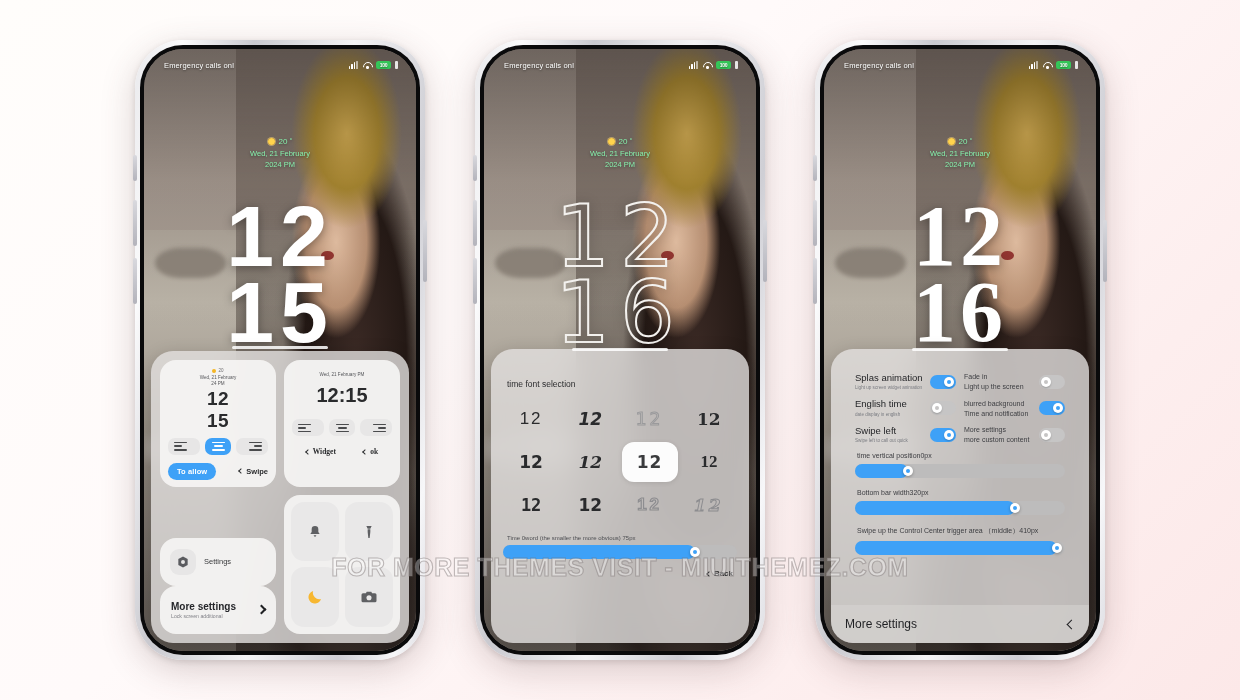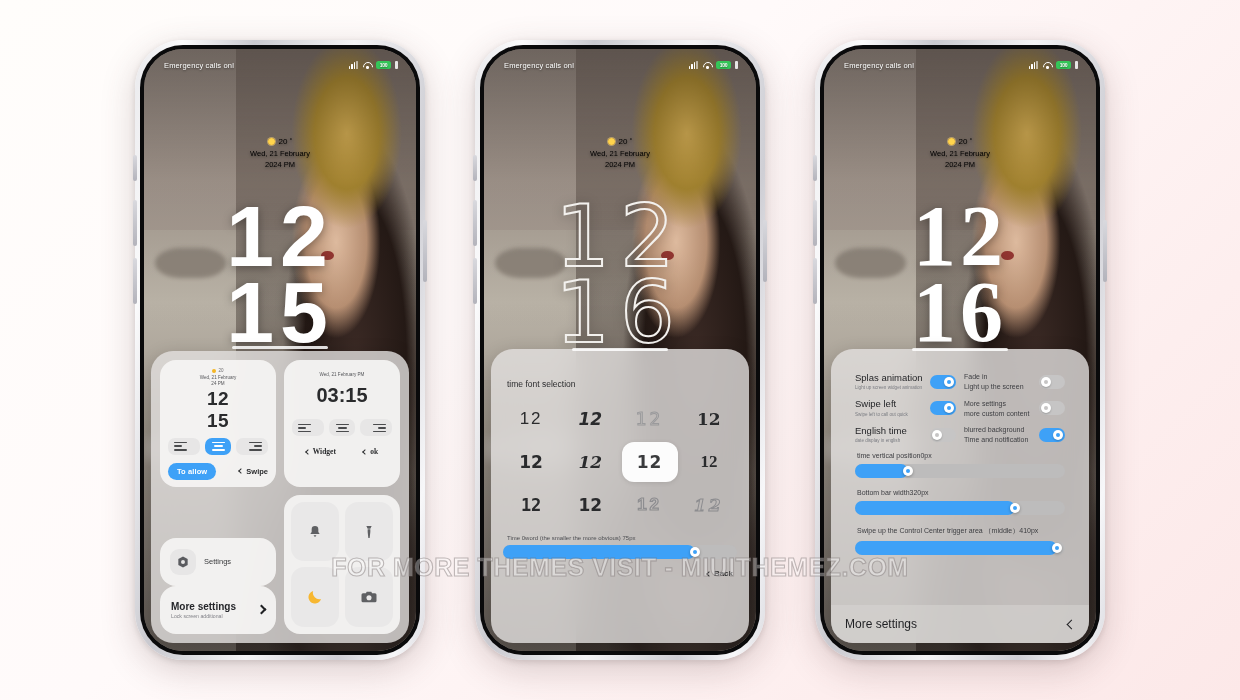--- a/index.html
+++ b/index.html
@@ -112,21 +112,21 @@
   .ic-batt{
     width:15px; height:8px; border-radius:2.5px; background:#35c759;
     color:#fff; font-size:5px; display:flex; align-items:center; justify-content:center;
     font-weight:bold; letter-spacing:-.2px;
   }
   .ic-batt2{ width:3px; height:8px; background:rgba(255,255,255,.85); border-radius:1px; }
 
   
   .lockinfo{
     position:absolute; left:0; right:0; top:88px;
-    text-align:center; color:#000000;
+    text-align:center; color:#86efac;
     text-shadow:0 1px 3px rgba(0,0,0,.45);
   }
   .lockinfo .wrow{ font-size:8px; display:flex; align-items:center; justify-content:center; gap:4px; }
   .sun{ width:7px; height:7px; border-radius:50%;
         background:radial-gradient(circle,#ffd44d 55%,#f5a623 100%);
         box-shadow:0 0 0 1px rgba(255,220,120,.5); display:inline-block; }
   .lockinfo .dateline{ font-size:7.5px; margin-top:3px; }
   .lockinfo .yearline{ font-size:7.5px; margin-top:2px; }
 
   .bigclock{
@@ -373,21 +373,21 @@
               <div class="pill">To allow</div>
               <div class="lnk">
                 <span class="chev-l"></span>
                 <span>Swipe</span>
               </div>
             </div>
           </div>
 
           <div class="card prev">
             <div class="pd right">Wed, 21 February PM</div>
-            <div class="pclock inline">03:15</div>
+            <div class="pclock inline">12:15</div>
             <div class="alignrow" style="margin-top:14px">
               <div class="alignbtn al-l">
                   <i></i>
                   <i></i>
                   <i></i>
                 </div>
               <div class="alignbtn al-c">
                   <i></i>
                   <i></i>
                   <i></i>
@@ -610,54 +610,54 @@
               </div>
               <div class="toggle">
                   <span class="tk"></span>
                 </div>
             </div>
           </div>
 
           <div class="setrow">
             <div class="setcell">
               <div class="settxt">
+                <div class="t1">English time</div>
+                <div class="t2">date display in english</div>
+              </div>
+              <div class="toggle">
+                  <span class="tk"></span>
+                </div>
+            </div>
+            <div class="setcell">
+              <div class="settxt">
+                <div class="t1 sm">blurred background</div>
+                <div class="t2 sm">Time and notification</div>
+              </div>
+              <div class="toggle on">
+                  <span class="tk"></span>
+                </div>
+            </div>
+          </div>
+
+          <div class="setrow">
+            <div class="setcell">
+              <div class="settxt">
                 <div class="t1">Swipe left</div>
                 <div class="t2">Swipe left to call out quick</div>
               </div>
               <div class="toggle on">
                   <span class="tk"></span>
                 </div>
             </div>
             <div class="setcell">
               <div class="settxt">
                 <div class="t1 sm">More settings</div>
                 <div class="t2 sm">more custom content</div>
               </div>
               <div class="toggle">
-                  <span class="tk"></span>
-                </div>
-            </div>
-          </div>
-
-          <div class="setrow">
-            <div class="setcell">
-              <div class="settxt">
-                <div class="t1">English time</div>
-                <div class="t2">date display in english</div>
-              </div>
-              <div class="toggle">
-                  <span class="tk"></span>
-                </div>
-            </div>
-            <div class="setcell">
-              <div class="settxt">
-                <div class="t1 sm">blurred background</div>
-                <div class="t2 sm">Time and notification</div>
-              </div>
-              <div class="toggle on">
                   <span class="tk"></span>
                 </div>
             </div>
           </div>
 
           <div class="sl3">
             <div class="slabel">time vertical position0px</div>
             <div class="track">
               <div class="fill" id="p3f0" style="width: 25%;"></div>
                 <div class="knob" id="p3k0" style="left: 25%;"></div>

